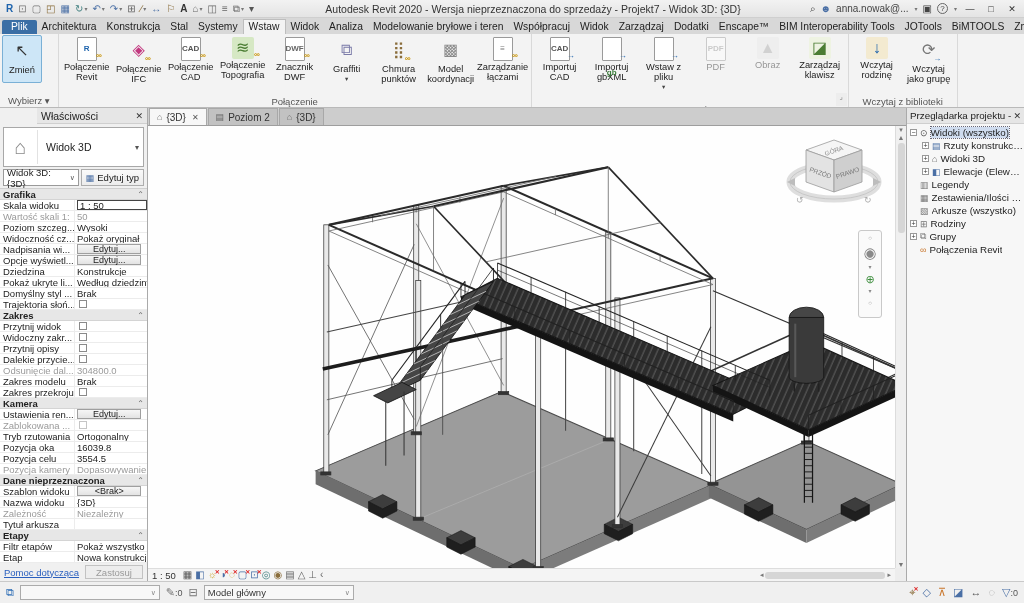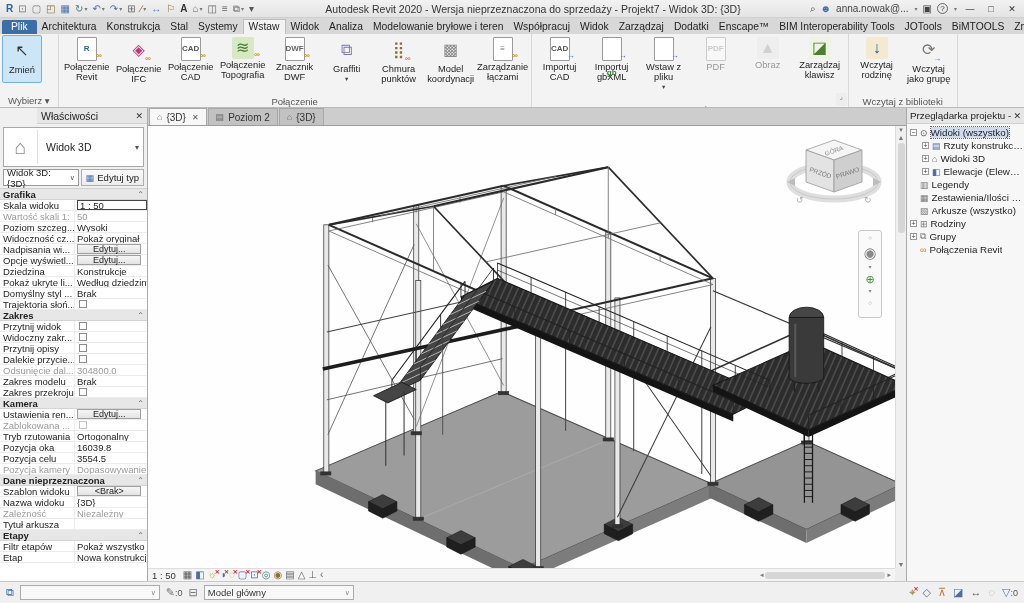--- a/index.html
+++ b/index.html
@@ -549,20 +549,24 @@
           </div>
           <div class="prow">
             <div class="plbl">Filtr etapów</div>
             <div class="pval">Pokaż wszystko</div>
           </div>
           <div class="prow">
             <div class="plbl">Etap</div>
             <div class="pval">Nowa konstrukcja</div>
           </div>
         </div>
+      <div class="pfoot">
+        <span class="hlp">Pomoc dotycząca</span>
+        <span class="apply">Zastosuj</span>
+      </div>
     </div>
 
     <div class="canvas">
       <div class="vtabs" id="vtabs">
           <div class="vtab active">
             <span class="vi">⌂</span>
             <span>{3D}</span>
             <span class="vx">✕</span>
           </div>
           <div class="vtab">

